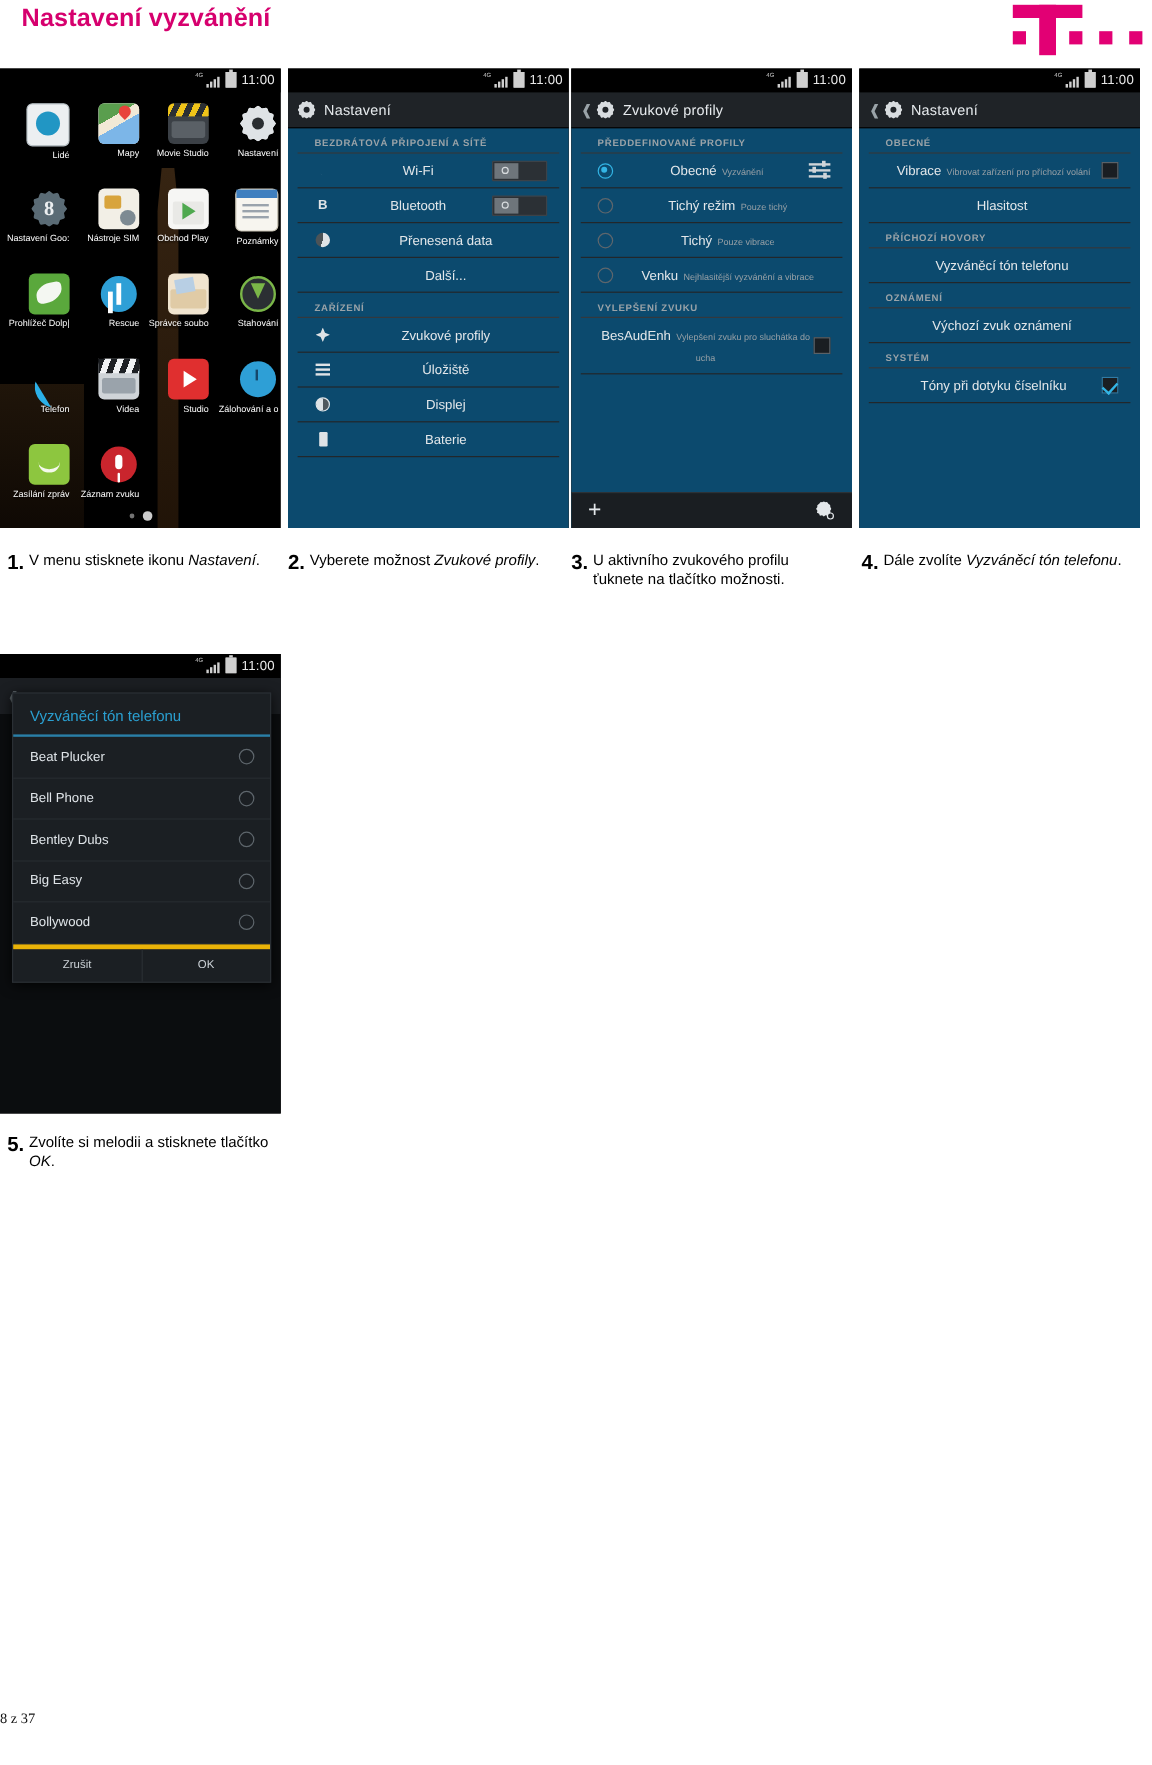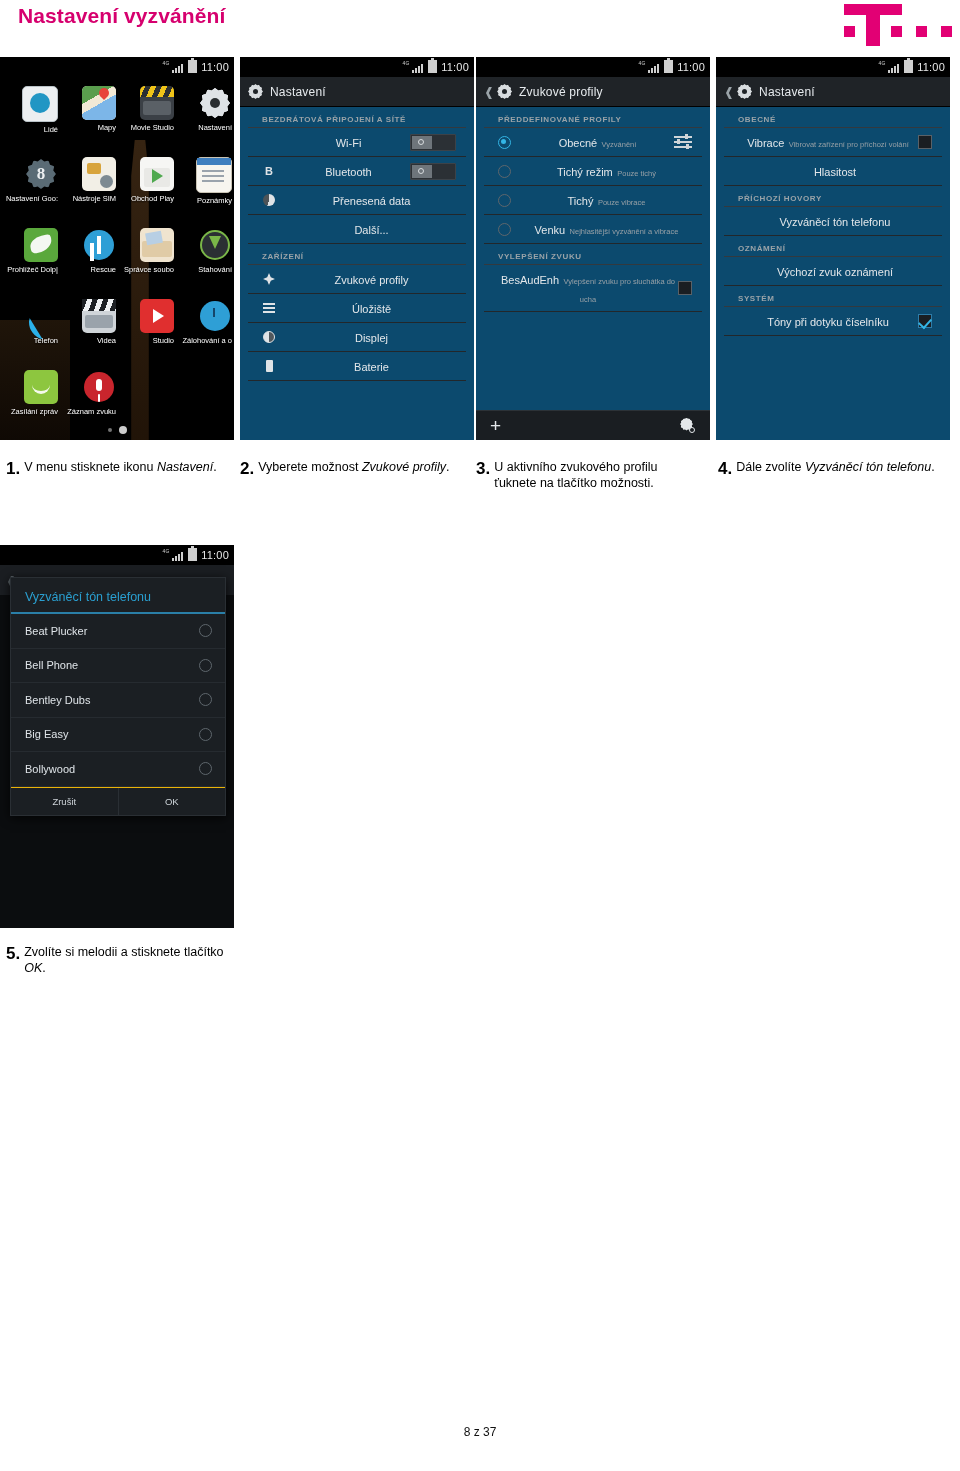--- a/index.html
+++ b/index.html
@@ -236,38 +236,38 @@
   }
   .dlg-title{
     font-size:12.5px;color:#2a9fd0;padding:12px 12px 8px 14px;border-bottom:2px solid #2a7fa8;
   }
   .dlg-list{}
   .dlg-row{
     display:flex;align-items:center;justify-content:space-between;
     height:34.5px;padding:0 13px 0 14px;border-bottom:1px solid #262b30;box-sizing:border-box;
   }
   .dlg-row .nm{font-size:11px;color:#dfe4e8;}
-  .dlg-btns{display:flex;border-top:1px solid #eab308;}
+  .dlg-btns{display:flex;border-top:4px solid #eab308;}
   .dlg-btns div{flex:1;text-align:center;font-size:9.5px;color:#cdd3d8;padding:8px 0;}
   .dlg-btns div:first-child{border-right:1px solid #2a2f34;}
 
   
   .cap{position:absolute;display:flex;align-items:flex-start;}
   .cap .num{font-size:17px;font-weight:bold;color:#000;line-height:19px;margin-right:4px;flex:none;}
   .cap .txt{font-size:12.5px;color:#000;line-height:16px;}
   .cap .txt i{font-style:italic;}
   .c1{left:6px;top:459px;width:215px;}
   .c2{left:240px;top:459px;width:220px;}
   .c3{left:476px;top:459px;width:225px;}
   .c4{left:718px;top:459px;width:230px;}
   .c5{left:6px;top:944px;width:240px;}
 
   .footer{
-    position:absolute;left:0;top:1425px;width:960px;text-align:center;
-    font-family:Liberation Sans, sans-serif;font-size:12px;color:#111;
+    position:absolute;left:0;top:1425px;width:960px;
+    font-family:Liberation Serif, serif;font-size:12px;color:#111;
   }
 </style>
 </head>
 <body>
 
 <div class="page-header">
   <div class="page-title">Nastavení vyzvánění</div>
   <div class="tlogo">
     <span class="bar t-top"></span>
       <span class="bar t-stem"></span>

